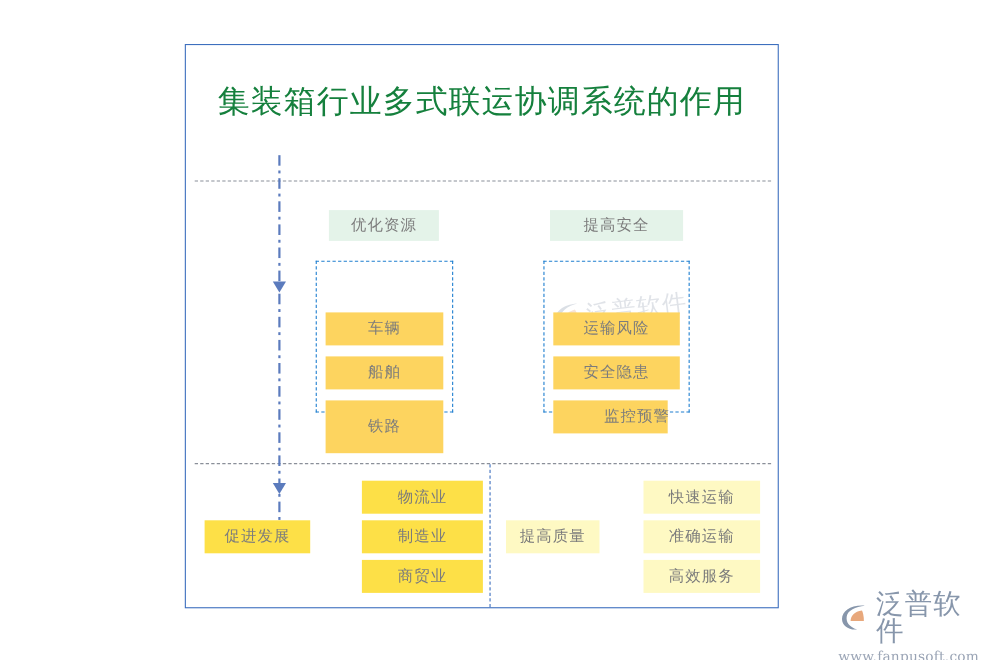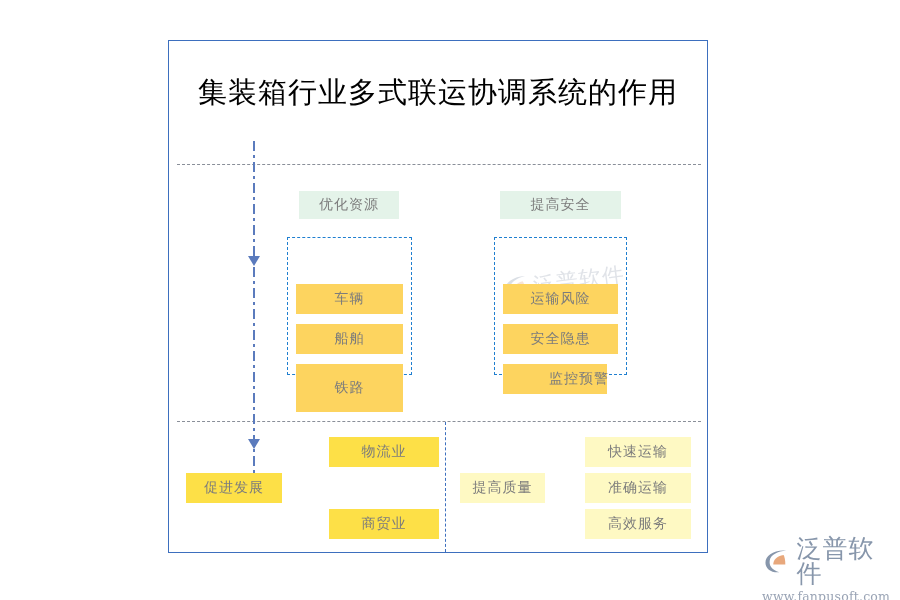--- a/index.html
+++ b/index.html
@@ -23,21 +23,21 @@
 
   
   #diagram-title{
     position:absolute;
     left:0;top:32px;
     width:100%;
     text-align:center;
     font-family:"DejaVu Serif","Liberation Serif",serif;
     font-size:29px;
     letter-spacing:1px;
-    color:#000000;
+    color:#15803d;
     white-space:nowrap;
     font-weight:400;
   }
 
   
   .h-divider{
     position:absolute;
     left:8px;
     width:524px;
     height:0;
@@ -190,20 +190,21 @@
   <div id="chip-vehicle" class="chip chip-yellow">车辆</div>
   <div id="chip-ship" class="chip chip-yellow">船舶</div>
   <div id="chip-rail" class="chip chip-yellow">铁路</div>
 
   <div id="chip-transport-risk" class="chip chip-yellow">运输风险</div>
   <div id="chip-safety-hazard" class="chip chip-yellow">安全隐患</div>
   <div id="chip-monitor-alert" class="chip chip-yellow">监控预警</div>
 
   <div id="chip-promote-dev" class="chip chip-blue">促进发展</div>
   <div id="chip-logistics" class="chip chip-blue">物流业</div>
+  <div id="chip-manufacturing" class="chip chip-blue">制造业</div>
   <div id="chip-commerce" class="chip chip-blue">商贸业</div>
 
   <div id="chip-improve-quality" class="chip chip-green">提高质量</div>
   <div id="chip-fast-transport" class="chip chip-green">快速运输</div>
   <div id="chip-accurate-transport" class="chip chip-green">准确运输</div>
   <div id="chip-efficient-service" class="chip chip-green">高效服务</div>
 
 </div>
 
 <div id="brand-logo">

